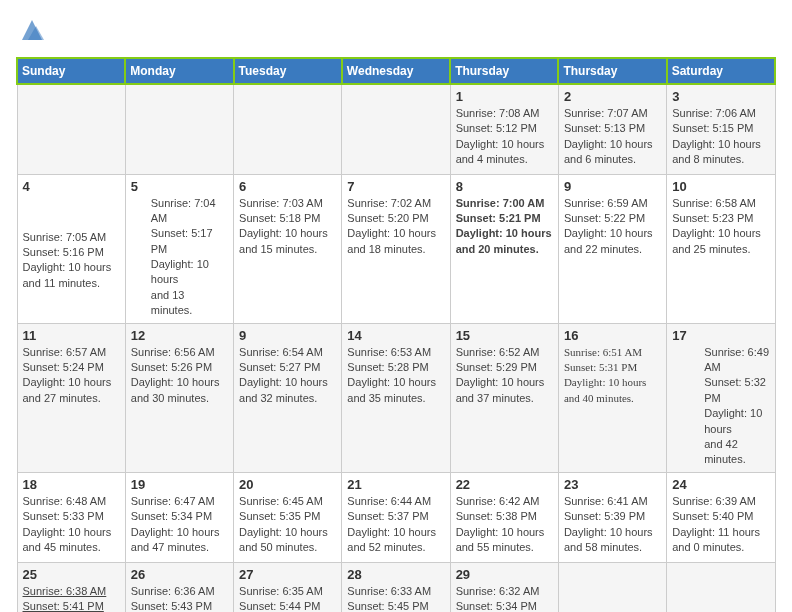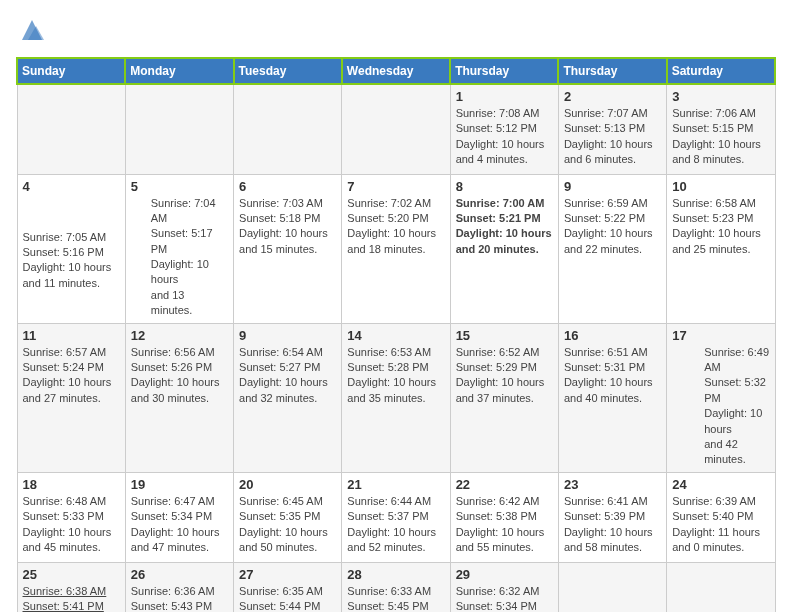--- a/index.html
+++ b/index.html
@@ -236,21 +236,21 @@
         </td>
         <td>
           <span class="day-number">15</span>
           <div class="day-info" style="white-space: pre-line;">Sunrise: 6:52 AM
 Sunset: 5:29 PM
 Daylight: 10 hours
 and 37 minutes.</div>
         </td>
         <td>
           <span class="day-number">16</span>
-          <div class="day-info" style="white-space: pre-line;">Sunrise: 6:51 AM
+          <div class="day-info" style="white-space: pre-line; font-family: Liberation Serif, serif;">Sunrise: 6:51 AM
 Sunset: 5:31 PM
 Daylight: 10 hours
 and 40 minutes.</div>
         </td>
         <td>
           <span class="day-number">17</span>
           <div class="day-info" style="white-space: pre-line; margin-left: 32px;">Sunrise: 6:49 AM
 Sunset: 5:32 PM
 Daylight: 10 hours
 and 42 minutes.</div>

